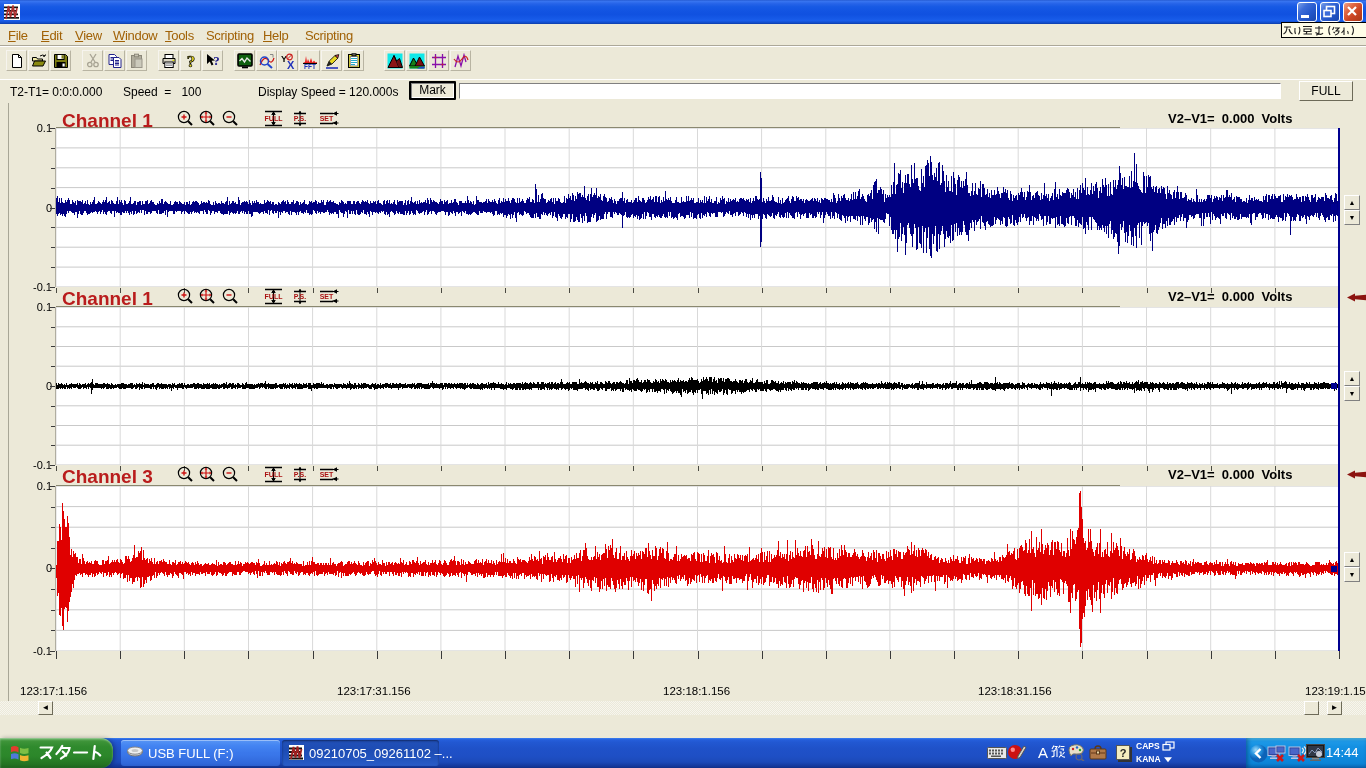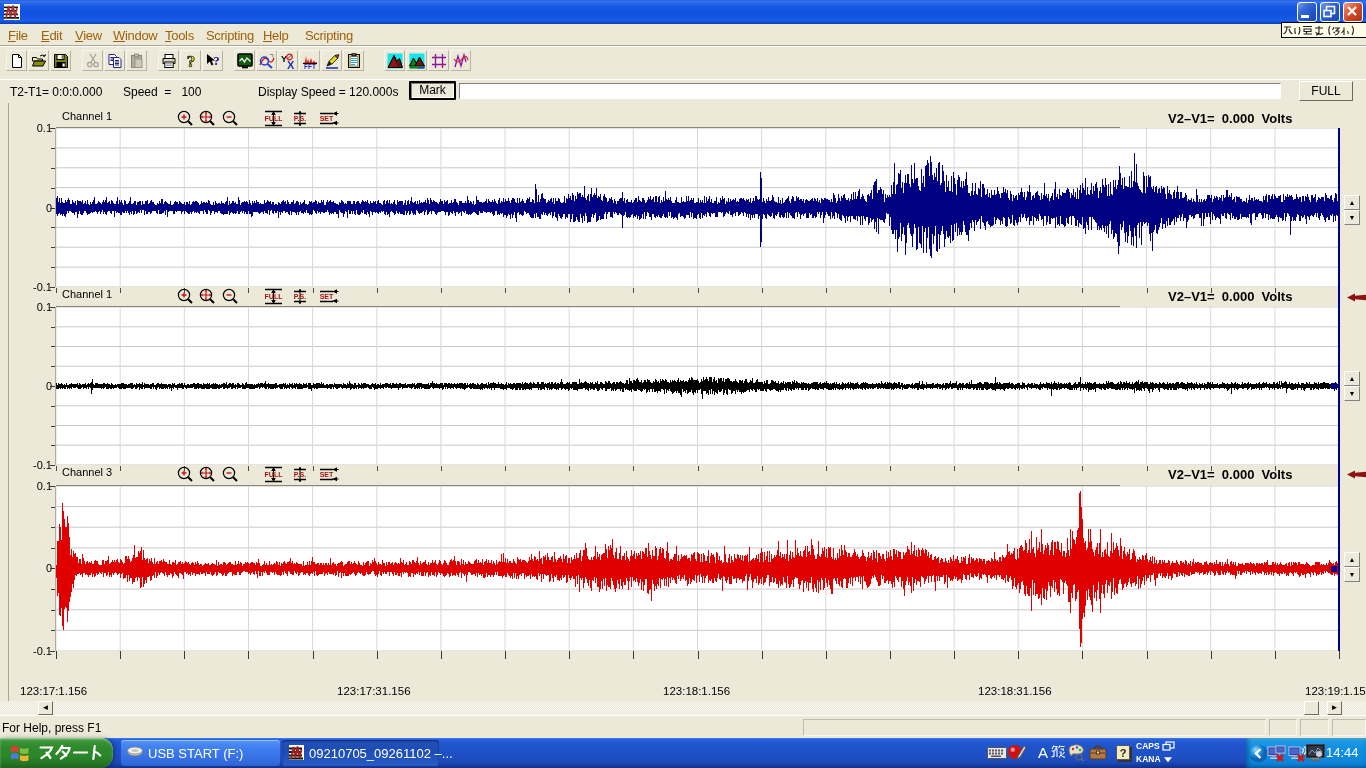--- a/index.html
+++ b/index.html
@@ -29,21 +29,21 @@
   background:#ece9d8; box-shadow:1px 1px 0 #808080 inset, -1px -1px 0 #fff inset;
   text-align:center; font-size:12px; line-height:15px; }
 #cmdfield { left:459px; top:3px; width:822px; height:16px; background:#fff;
   border:1px solid; border-color:#808080 #fff #fff #808080; }
 #startbtn { left:1299px; top:1px; width:54px; height:20px; background:#ece9d8;
   border:1px solid; border-color:#fff #6d6a58 #6d6a58 #fff; text-align:center;
   font-size:12px; line-height:18px; }
 
 #view { left:0; top:103px; width:1366px; height:612px; background:#ece9d8; }
 #viewborder { left:8px; top:103px; width:1px; height:612px; background:#a8a696; }
-.chhead { position:absolute; font-weight:normal; font-size:11px; color:#000000; }
+.chhead { position:absolute; font-weight:bold; font-size:19px; color:#b91c1c; }
 .vlabel { position:absolute; font-weight:bold; font-size:13px; color:#000; }
 .plot { position:absolute; left:56px; width:1284px; background:#fff; }
 .ylab { position:absolute; font-size:11px; color:#000; text-align:right; width:34px; }
 .ytick { position:absolute; width:5px; height:1px; background:#3a3a3a; left:50px; }
 .xtick { position:absolute; width:1px; height:8px; background:#3a3a3a; top:651px; }
 .xlab { position:absolute; font-size:11.5px; color:#000; top:685px; }
 .hicon { position:absolute; }
 .spin { position:absolute; left:1344px; width:16px; height:15px; background:#ece9d8;
   border:1px solid; border-color:#fff #808080 #808080 #fff; font-size:7px; text-align:center; line-height:13px; color:#000; }
 #cursorline { left:1338px; top:128px; width:2px; height:523px; background:#000090; }
@@ -636,27 +636,20 @@
     <div class="xlab" style="left:337px">123:17:31.156</div>
     <div class="xlab" style="left:663px">123:18:1.156</div>
     <div class="xlab" style="left:978px">123:18:31.156</div>
     <div class="xlab" style="left:1305px">123:19:1.156</div>
 
 <div class="abs" id="hscroll"></div>
 <div class="abs sbtn" style="left:38px;top:701px">◄</div>
 <div class="abs sbtn" style="left:1304px;top:701px"></div>
 <div class="abs sbtn" style="left:1327px;top:701px">►</div>
 
-<div class="abs" id="statusbar">
- <span class="abs" style="left:2px;top:5px">For Help, press F1</span>
- <div class="spanel" style="left:803px;width:463px"></div>
- <div class="spanel" style="left:1269px;width:28px"></div>
- <div class="spanel" style="left:1300px;width:29px"></div>
- <div class="spanel" style="left:1332px;width:34px"></div>
-</div>
 
 <div class="abs" id="taskbar"></div>
 <div class="abs" id="startbtn2"></div>
 <svg class="abs" style="left:8px;top:741px" width="24" height="24" viewBox="0 0 24 24">
  <path d="M3 6 C6 4.5 8 5 10.5 6.2 L10.5 11.5 C8 10.3 6 9.8 3 11.2 Z" fill="#e23c2e"></path>
  <path d="M12 6.8 C14.5 8 17 8.2 20.5 7 L20.5 12.2 C17 13.4 14.5 13.2 12 12 Z" fill="#7dbf45"></path>
  <path d="M3 13 C6 11.6 8 12.1 10.5 13.3 L10.5 18.6 C8 17.4 6 16.9 3 18.3 Z" fill="#4f79d8"></path>
  <path d="M12 14.1 C14.5 15.3 17 15.5 20.5 14.3 L20.5 19.5 C17 20.7 14.5 20.5 12 19.3 Z" fill="#f0b431"></path>
 </svg>
 
@@ -667,21 +660,21 @@
   <path d="M38 9.5 L51 9.5"></path>
   <path d="M58 3 L58 16 M58 8.5 Q62 9.5 64.5 12.5"></path>
  </g>
 </svg>
 <div class="abs taskbtn" id="task1"></div>
 <svg class="abs" style="left:127px;top:746px" width="17" height="13" viewBox="0 0 17 13">
   <ellipse cx="8" cy="6" rx="7.5" ry="4" fill="#d8d8d8" stroke="#777"></ellipse>
   <ellipse cx="8" cy="4.6" rx="7.5" ry="3.6" fill="#efefef" stroke="#888"></ellipse>
   <ellipse cx="8" cy="4.6" rx="3.4" ry="1.5" fill="#c8c8c8"></ellipse>
 </svg>
-<div class="abs" style="left:148px;top:746px;color:#fff;font-size:13px">USB START (F:)</div>
+<div class="abs" style="left:148px;top:746px;color:#fff;font-size:13px">USB FULL (F:)</div>
 <div class="abs taskbtn" id="task2"></div>
 <svg class="abs" style="left:289px;top:745px" width="15" height="15">
  <rect x="0" y="0" width="15" height="15" fill="#fff"></rect>
  <rect x="0" y="2.5" width="13" height="2" fill="#111"></rect>
  <rect x="0" y="6" width="12" height="2" fill="#111"></rect>
  <rect x="0" y="9.5" width="13" height="2" fill="#111"></rect>
  <rect x="0" y="12.5" width="14" height="2" fill="#111"></rect>
  <path d="M2 14 L4.5 2 L6.5 12.5 L8.5 1.5 L10.5 13 L12.5 4" stroke="#a02020" stroke-width="1.8" fill="none"></path>
 </svg>
 <div class="abs" style="left:309px;top:746px;color:#fff;font-size:13px">09210705_09261102 –...</div>

